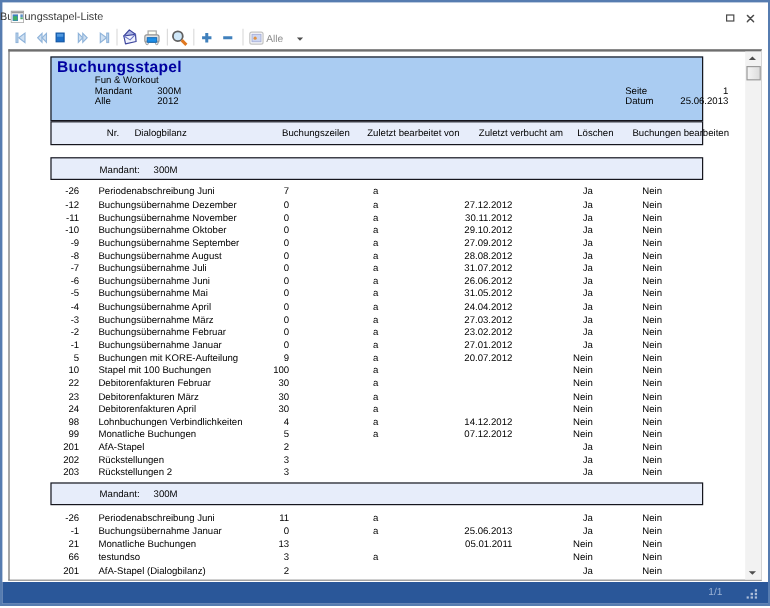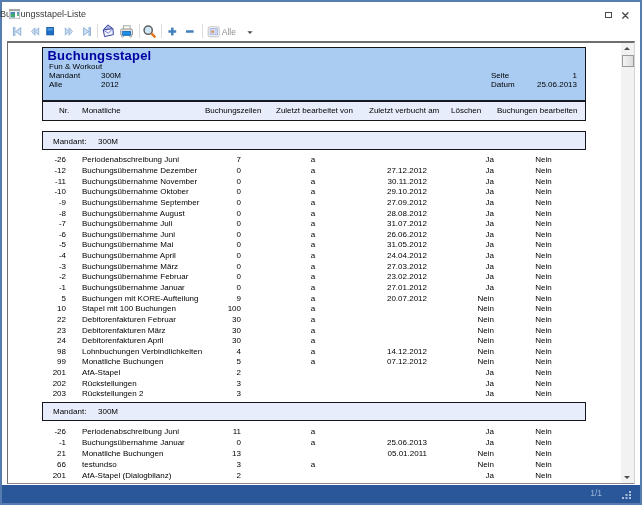--- a/index.html
+++ b/index.html
@@ -15,21 +15,21 @@
 
 #sbar { position:absolute; left:621px; top:43px; width:13px; height:440px; background:#f2f2f2; }
 #sthumb { position:absolute; left:621.5px; top:55px; width:12px; height:12px; background:linear-gradient(90deg,#f4f4f4,#dcdcdc); border:1px solid #9a9a9a; }
 .sarr { position:absolute; width:0; height:0; }
 
 .box { position:absolute; left:42px; width:544px; border:1px solid #16161d; }
 #hbox { top:46.5px; height:54.5px; background:#aaccf2; }
 #thead { top:101px; height:20px; background:#e7edfa; }
 .band { background:#e7edfa; height:19px; }
 #rtitle { position:absolute; left:47.5px; top:47.8px; font-size:13px; font-weight:bold; color:#0000a0; letter-spacing:0.2px; }
-.h7 { position:absolute; font-size:8px; line-height:9px; color:#000; }
+.h7 { position:absolute; font-size:8px; line-height:9px; color:#000;margin-left:30px; }
 .r { position:absolute; left:0; top:0; width:642px; height:11px; font-size:8px; line-height:9px; color:#000; }
 .r span { position:absolute; top:0; }
 .cn { left:31px; width:35px; text-align:right; }
 .cb { left:82px; }
 .ca { left:196px; width:45px; text-align:right; }
 .cv { left:293px; width:40px; text-align:center; }
 .cd { left:377px; width:50px; text-align:right; }
 .cl { left:444px; width:50px; text-align:right; }
 .ce { left:518px; width:51px; text-align:center; }
 
@@ -120,21 +120,21 @@
 <div class="h7" style="left:101px;top:70.7px">300M</div>
 <div class="h7" style="left:49px;top:80.2px">Alle</div>
 <div class="h7" style="left:101px;top:80.2px">2012</div>
 <div class="h7" style="left:491px;top:70.7px">Seite</div>
 <div class="h7" style="left:477px;top:70.7px;width:100px;text-align:right">1</div>
 <div class="h7" style="left:491px;top:80.2px">Datum</div>
 <div class="h7" style="left:477px;top:80.2px;width:100px;text-align:right">25.06.2013</div>
 
 <div class="box" id="thead"></div>
 <div class="h7" style="left:59px;top:106px">Nr.</div>
-<div class="h7" style="left:82px;top:106px">Monatliche</div>
+<div class="h7" style="left:82px;top:106px">Dialogbilanz</div>
 <div class="h7" style="left:205px;top:106px">Buchungszeilen</div>
 <div class="h7" style="left:276px;top:106px">Zuletzt bearbeitet von</div>
 <div class="h7" style="left:369px;top:106px">Zuletzt verbucht am</div>
 <div class="h7" style="left:451px;top:106px">Löschen</div>
 <div class="h7" style="left:497px;top:106px">Buchungen bearbeiten</div>
 
 <div class="box band" style="top:131px"></div>
 <div class="h7" style="left:53px;top:136.5px">Mandant:</div>
 <div class="h7" style="left:98px;top:136.5px">300M</div>
 <div class="box band" style="top:402px"></div>

